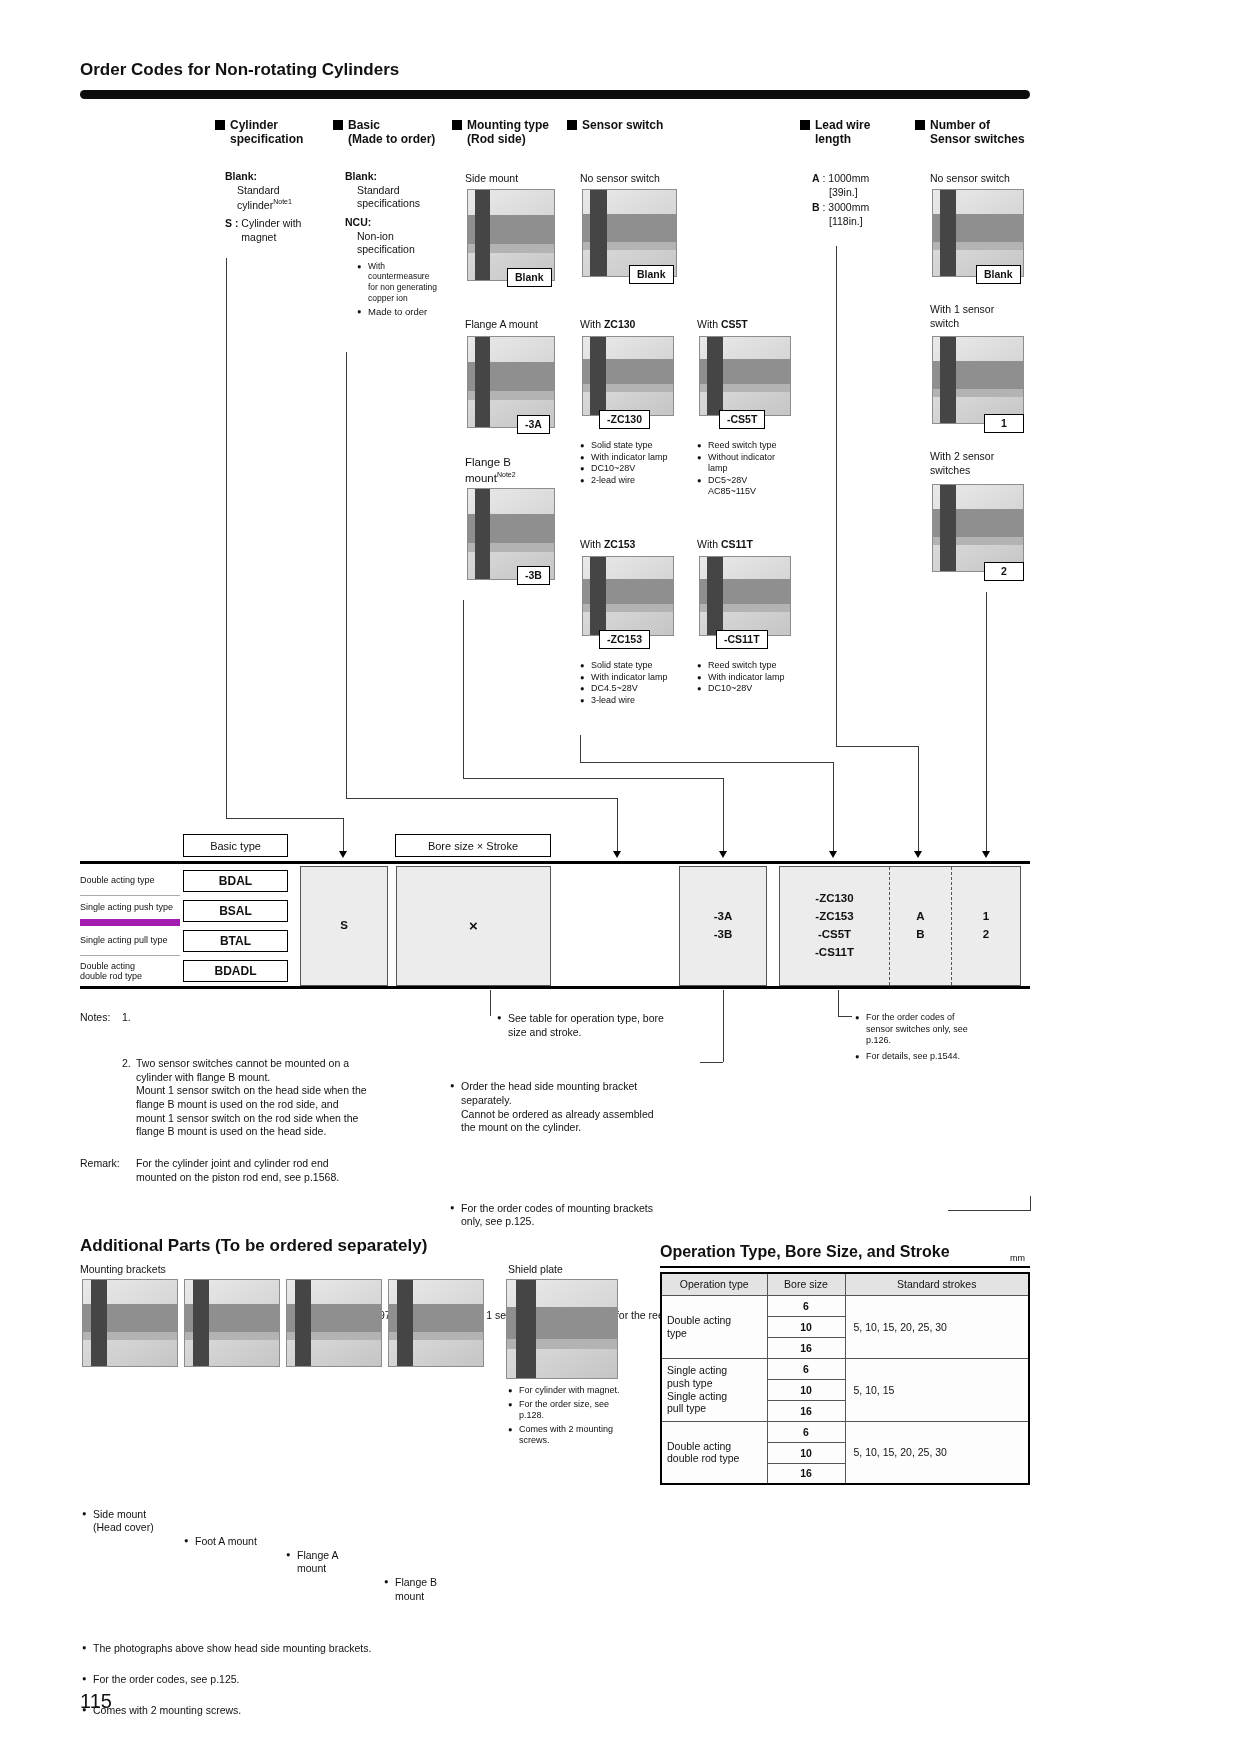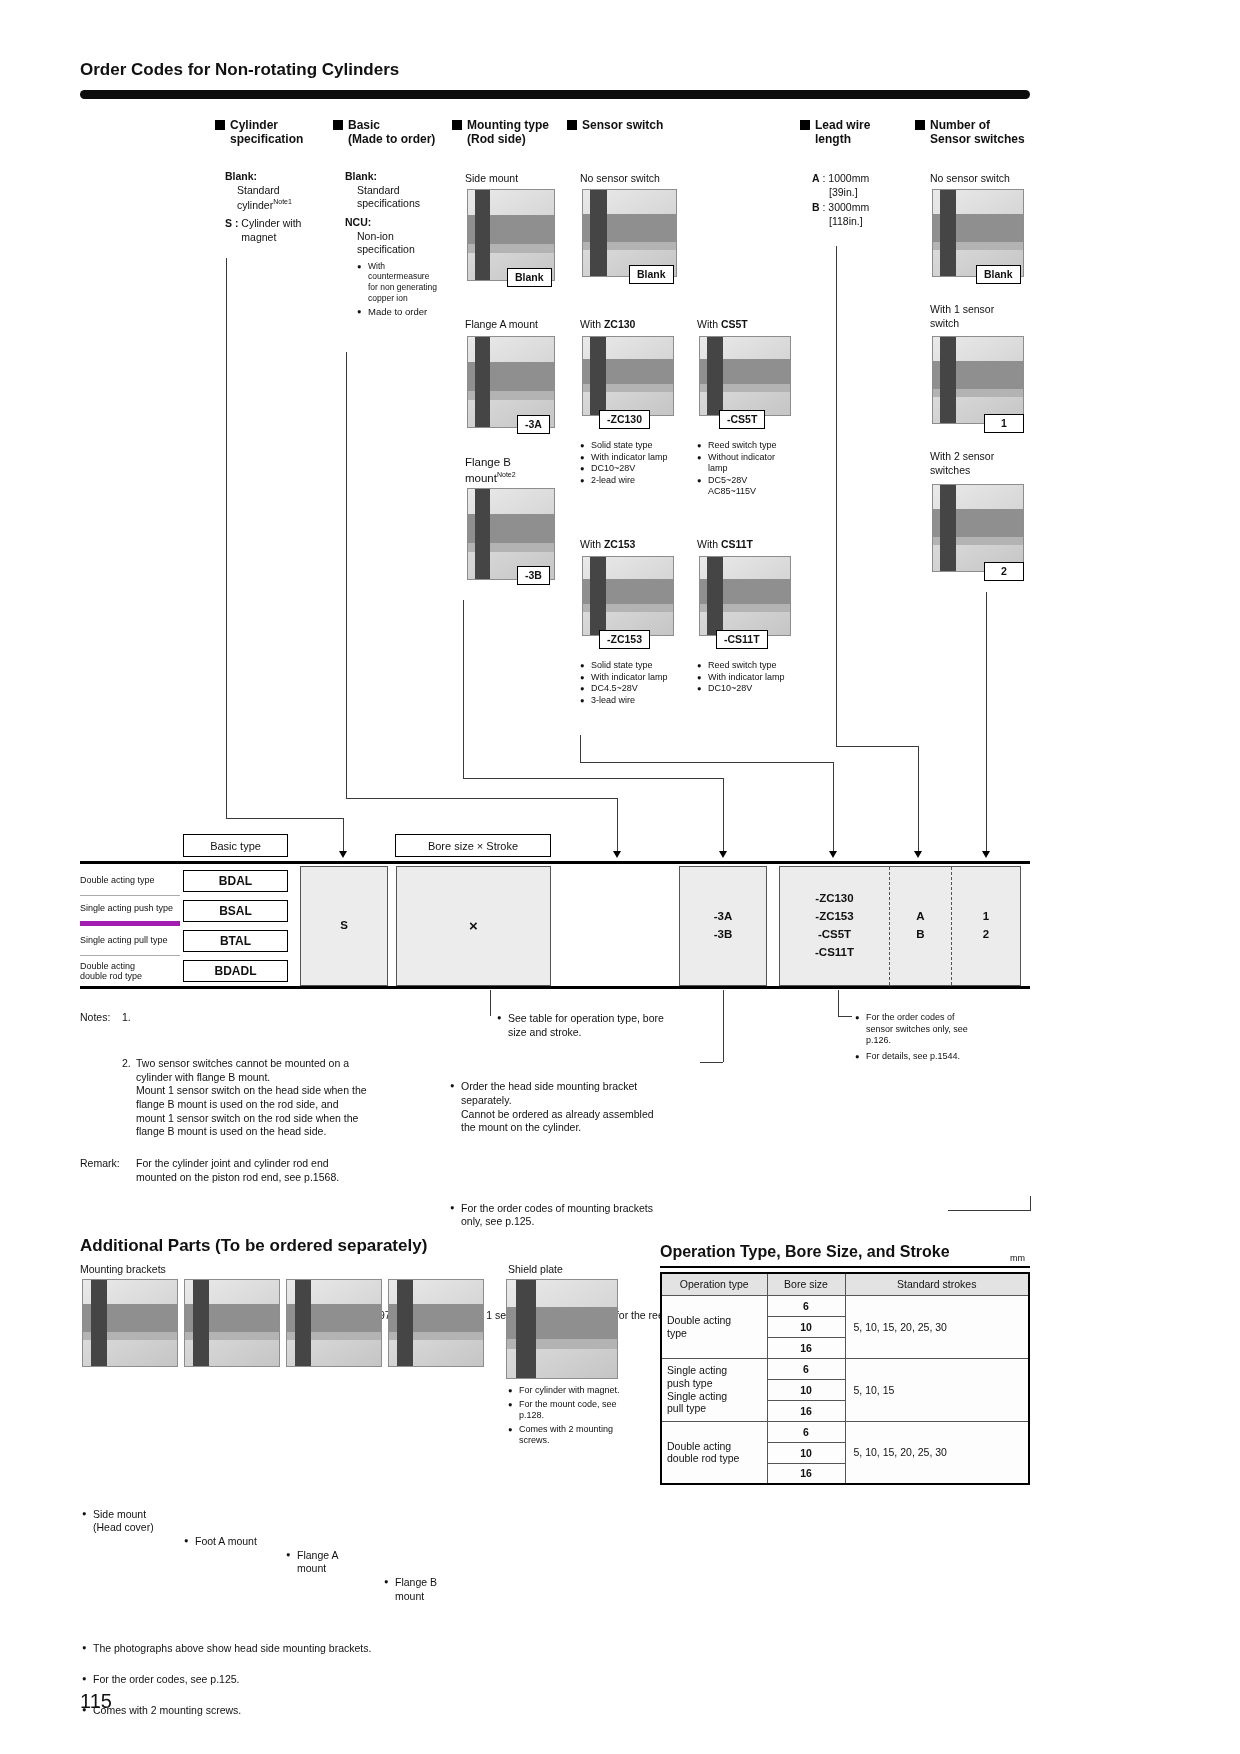--- a/index.html
+++ b/index.html
@@ -203,21 +203,21 @@
   <div class="ar" style="left:982px;top:851px"></div>
 
   <div class="codebox" style="left:183px;top:834px;width:105px;height:23px;font-weight:normal;font-size:11px;border-width:1px">Basic type</div>
   <div class="codebox" style="left:395px;top:834px;width:156px;height:23px;font-weight:normal;font-size:11px;border-width:1px">Bore size × Stroke</div>
 
   <div class="abs" style="left:80px;top:861px;width:950px;height:3px;background:#000"></div>
   <div class="abs" style="left:80px;top:986px;width:950px;height:3px;background:#000"></div>
 
   <div class="lblrow" style="left:80px;top:866px;width:100px;height:30px;border-bottom:1px solid #aaa">Double acting type</div>
   <div class="codebox" style="left:183px;top:870px;width:105px;height:22px">BDAL</div>
-  <div class="lblrow" style="left:80px;top:896px;width:100px;height:30px;border-bottom:5px solid #a21caf">Single acting push type</div>
+  <div class="lblrow" style="left:80px;top:896px;width:100px;height:30px;border-bottom:7px solid #a21caf">Single acting push type</div>
   <div class="codebox" style="left:183px;top:900px;width:105px;height:22px">BSAL</div>
   <div class="lblrow" style="left:80px;top:926px;width:100px;height:30px;border-bottom:1px solid #aaa">Single acting pull type</div>
   <div class="codebox" style="left:183px;top:930px;width:105px;height:22px">BTAL</div>
   <div class="lblrow pre" style="left:80px;top:956px;width:100px;height:30px">Double acting
 double rod type</div>
   <div class="codebox" style="left:183px;top:960px;width:105px;height:22px">BDADL</div>
 
   <div class="seg" style="left:300px;top:866px;width:88px;height:120px">S</div>
   <div class="seg" style="left:396px;top:866px;width:155px;height:120px;font-size:15px">×</div>
   <div class="seg pre" style="left:679px;top:866px;width:88px;height:120px">-3A
@@ -290,21 +290,21 @@
 mount</div>
   <div class="bul pre t10 abs" style="left:384px;top:1385px">Flange B
 mount</div>
 
   <div class="bul t10 abs" style="left:82px;top:1424px;width:400px">The photographs above show head side mounting brackets.</div>
   <div class="bul t10 abs" style="left:82px;top:1441px;width:400px">For the order codes, see p.125.</div>
   <div class="bul t10 abs" style="left:82px;top:1458px;width:400px">Comes with 2 mounting screws.</div>
 
   <div class="abs t9" style="left:508px;top:1385px;width:138px">
     <div class="bul pre">For cylinder with magnet.</div>
-    <div class="bul pre" style="margin-top:2px">For the mount code, see
+    <div class="bul pre" style="margin-top:2px">For the order size, see
 p.128.</div>
     <div class="bul pre" style="margin-top:2px">Comes with 2 mounting
 screws.</div>
   </div>
 
   <div class="abs b" style="left:660px;top:1243px;font-size:16px">Operation Type, Bore Size, and Stroke</div>
   <div class="abs" style="left:1010px;top:1253px;font-size:9px">mm</div>
   <div class="abs" style="left:660px;top:1266px;width:370px;height:2px;background:#000"></div>
 
   <table class="stk" style="left:660px;top:1272px">

